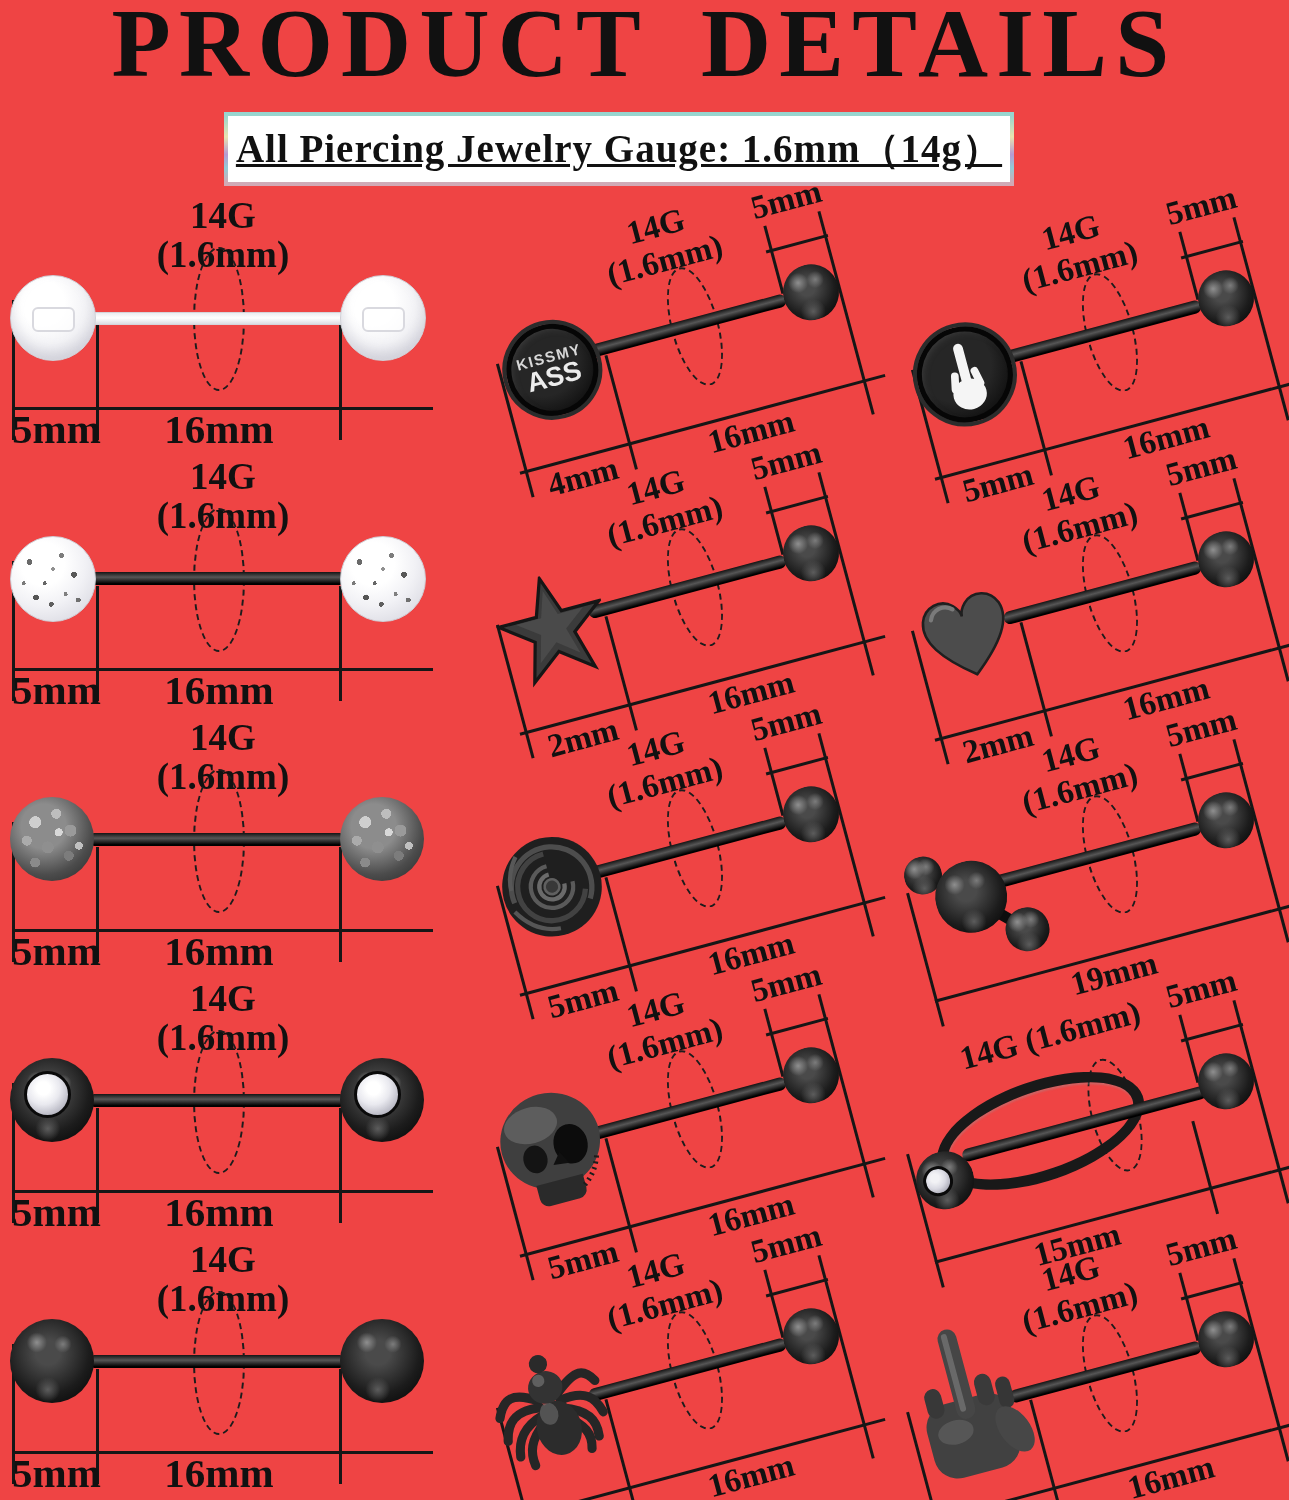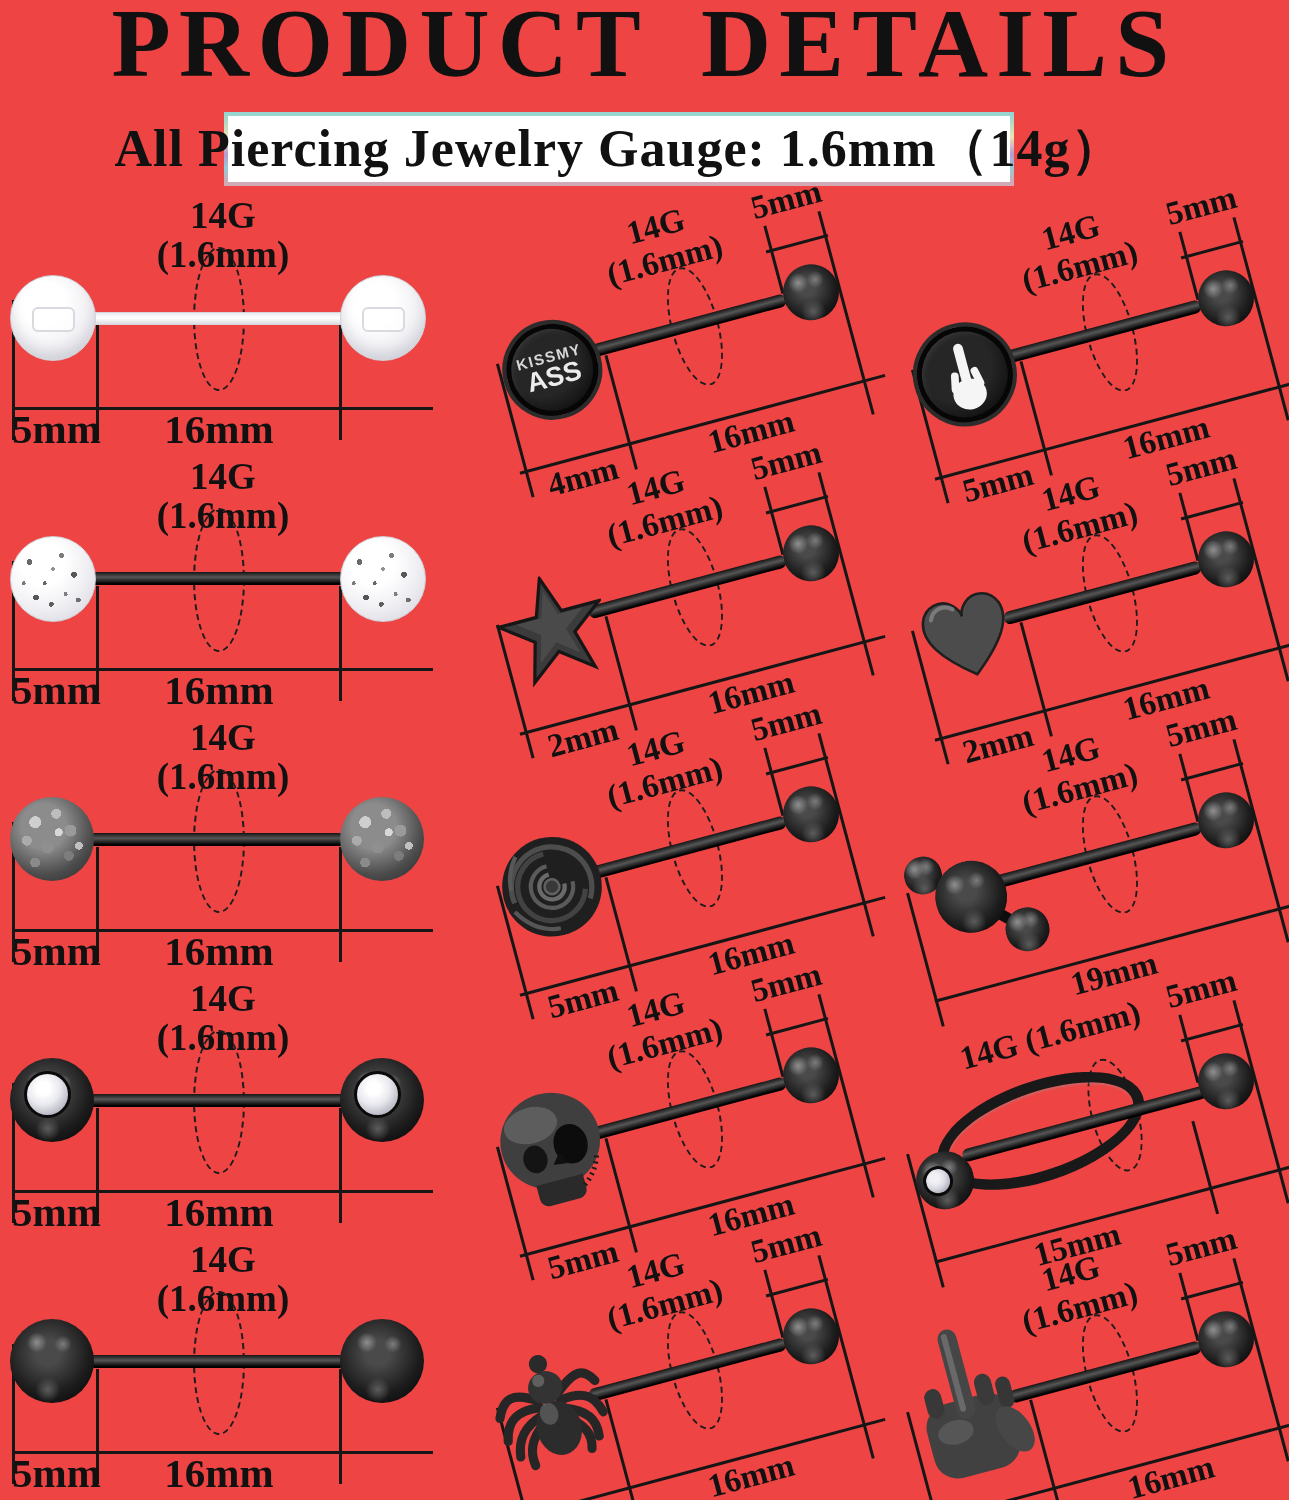--- a/index.html
+++ b/index.html
@@ -4,21 +4,21 @@
 <style>
   html,body{margin:0;padding:0;background:#fff;}
   #stage{position:relative;width:1289px;height:1500px;background:#ef4444;overflow:hidden;
          font-family:"Liberation Serif",serif;color:#111;}
   
   .title{position:absolute;left:0;top:-12px;width:100%;text-align:center;
          font-weight:700;font-size:97px;letter-spacing:0.085em;word-spacing:0.22em;white-space:nowrap;}
   .banner{position:absolute;left:224px;top:112px;width:782px;height:66px;background:#fff;
           border:4px solid;display:flex;align-items:center;justify-content:center;
           border-image:linear-gradient(to bottom,#96d5d0 0%,#e9e3b0 32%,#b79ad2 58%,#93ccd6 78%,#d3a9b5 100%) 1;}
-  .banner-text{font-weight:700;font-size:52px;letter-spacing:1px;white-space:nowrap;}
+  .banner-text{font-weight:700;font-size:39px;letter-spacing:1px;white-space:nowrap;text-decoration:underline;}
   
   .dt{position:absolute;width:2.5px;background:#161616;}
   .dlh{position:absolute;height:2.5px;background:#161616;}
   .ell{position:absolute;border:2.5px dashed #1c1c1c;border-radius:50%;z-index:1;}
   
   .item-left{position:absolute;left:8px;width:430px;height:261px;}
   .lg{position:absolute;left:0;width:430px;text-align:center;font-weight:700;font-size:37px;line-height:1;}
   .g1{top:2px;} .g2{top:41px;}
   .lball{position:absolute;top:80px;width:84px;height:84px;border-radius:50%;z-index:3;}
   .ballL{left:2px;} .ballR{left:332px;}

